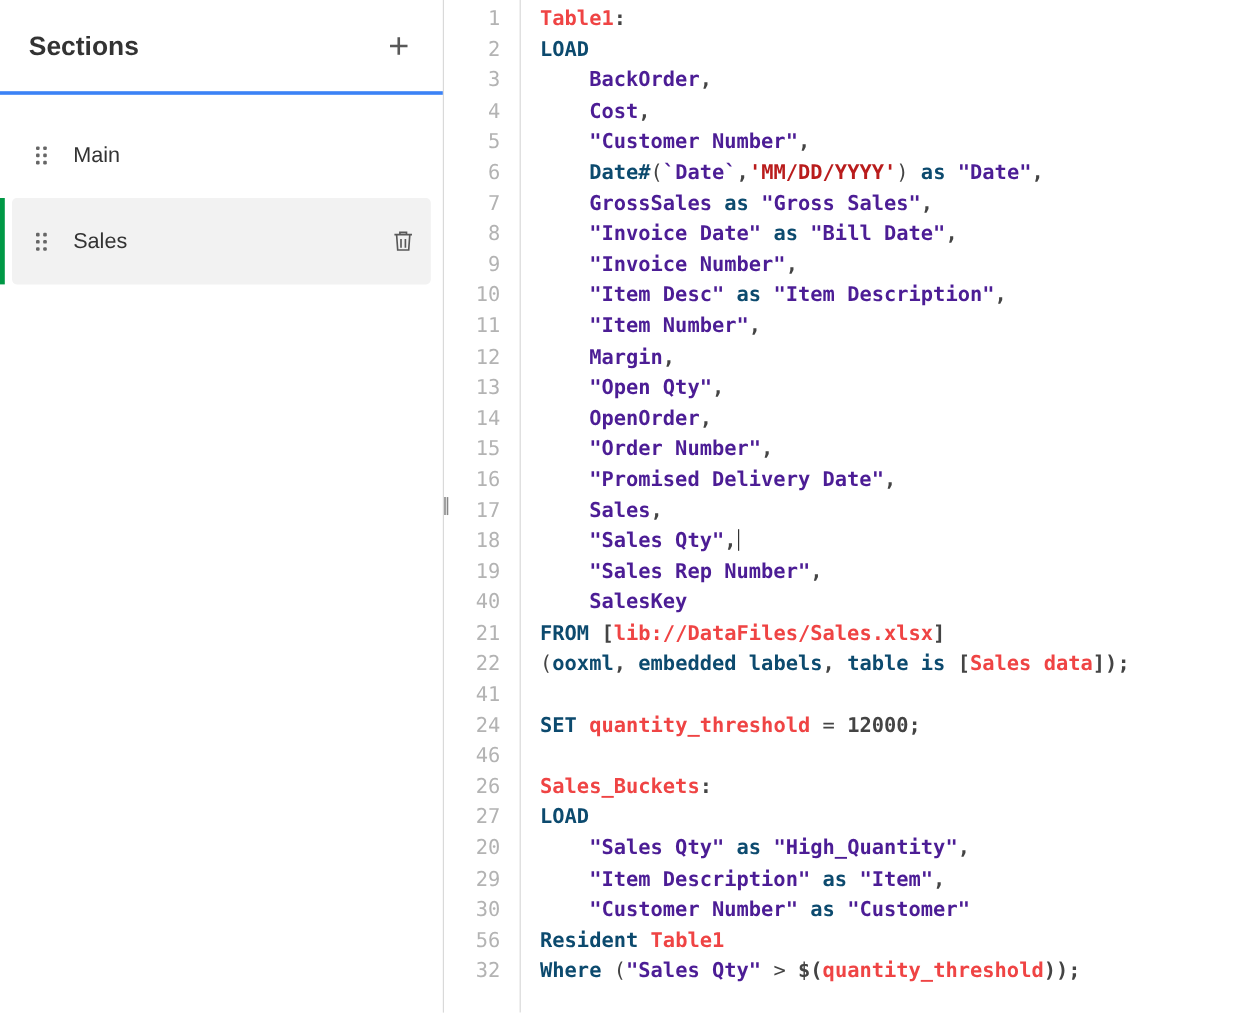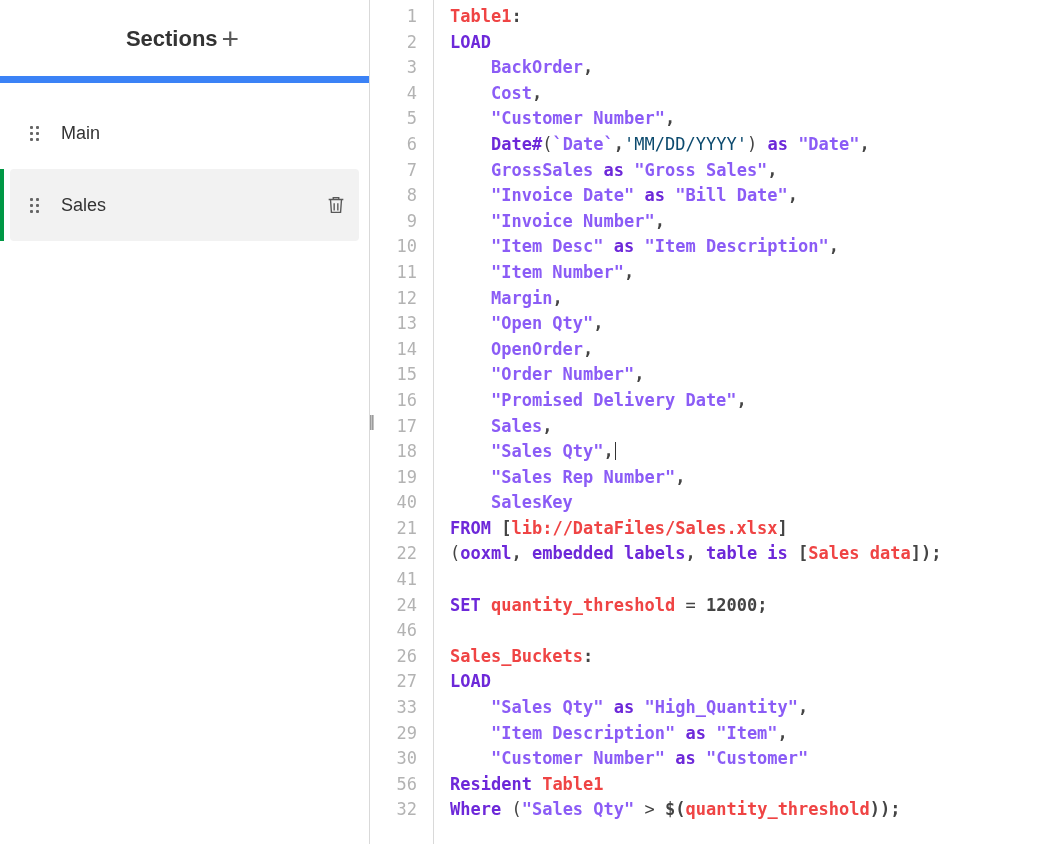--- a/index.html
+++ b/index.html
@@ -19,23 +19,23 @@
   .sidebar {
     width: 370px;
     flex: 0 0 370px;
     border-right: 1px solid #d9d9d9;
     position: relative;
     background: #fff;
   }
   .sidebar-header {
     display: flex;
     align-items: center;
-    justify-content: center;
+    justify-content: space-between;
     padding: 24px 24px 22px 24px;
-    border-bottom: 7px solid #3b82f6;
+    border-bottom: 3px solid #3b82f6;
   }
   .sidebar-title {
     font-size: 22px;
     font-weight: 600;
     color: #333;
   }
   .add-btn {
     font-size: 30px;
     line-height: 1;
     color: #595959;
@@ -127,23 +127,23 @@
     flex: 1;
     padding: 4px 0 4px 16px;
     white-space: pre;
     position: relative;
     overflow: hidden;
   }
   .line { height: 25.6px; }
 
   
   .tbl  { color: #ef4444; font-weight: 600; }   
-  .kw   { color: #6d28d9; font-weight: 600; }   
-  .fld  { color: #8b5cf6; font-weight: 600; }   
-  .str  { color: #0c4a6e; font-weight: 400; }   
+  .kw   { color: #0c4a6e; font-weight: 600; }   
+  .fld  { color: #4c1d95; font-weight: 600; }   
+  .str  { color: #b91c1c; font-weight: 700; }   
   .sym  { color: #444; font-weight: 600; }
   .par  { color: #444; }
   .op   { color: #444; }
 
   .cursor-bar {
     display: inline-block;
     width: 1px; height: 18px;
     background: #333;
     vertical-align: -3px;
     margin-left: 1px;
@@ -213,21 +213,21 @@
         <div>18</div>
         <div>19</div>
         <div>40</div>
         <div>21</div>
         <div>22</div>
         <div>41</div>
         <div>24</div>
         <div>46</div>
         <div>26</div>
         <div>27</div>
-        <div>33</div>
+        <div>20</div>
         <div>29</div>
         <div>30</div>
         <div>56</div>
         <div>32</div>
       </div>
     <div class="code" id="code"><div class="line"><span class="tbl">Table1</span><span class="sym">:</span></div><div class="line"><span class="kw">LOAD</span></div><div class="line"><span>    </span><span class="fld">BackOrder</span><span class="sym">,</span></div><div class="line"><span>    </span><span class="fld">Cost</span><span class="sym">,</span></div><div class="line"><span>    </span><span class="fld">"Customer Number"</span><span class="sym">,</span></div><div class="line"><span>    </span><span class="kw">Date#</span><span class="par">(</span><span class="fld">`Date`</span><span class="sym">,</span><span class="str">'MM/DD/YYYY'</span><span class="par">)</span><span> </span><span class="kw">as</span><span> </span><span class="fld">"Date"</span><span class="sym">,</span></div><div class="line"><span>    </span><span class="fld">GrossSales</span><span> </span><span class="kw">as</span><span> </span><span class="fld">"Gross Sales"</span><span class="sym">,</span></div><div class="line"><span>    </span><span class="fld">"Invoice Date"</span><span> </span><span class="kw">as</span><span> </span><span class="fld">"Bill Date"</span><span class="sym">,</span></div><div class="line"><span>    </span><span class="fld">"Invoice Number"</span><span class="sym">,</span></div><div class="line"><span>    </span><span class="fld">"Item Desc"</span><span> </span><span class="kw">as</span><span> </span><span class="fld">"Item Description"</span><span class="sym">,</span></div><div class="line"><span>    </span><span class="fld">"Item Number"</span><span class="sym">,</span></div><div class="line"><span>    </span><span class="fld">Margin</span><span class="sym">,</span></div><div class="line"><span>    </span><span class="fld">"Open Qty"</span><span class="sym">,</span></div><div class="line"><span>    </span><span class="fld">OpenOrder</span><span class="sym">,</span></div><div class="line"><span>    </span><span class="fld">"Order Number"</span><span class="sym">,</span></div><div class="line"><span>    </span><span class="fld">"Promised Delivery Date"</span><span class="sym">,</span></div><div class="line"><span>    </span><span class="fld">Sales</span><span class="sym">,</span></div><div class="line"><span>    </span><span class="fld">"Sales Qty"</span><span class="sym">,</span><span class="cursor-bar"></span></div><div class="line"><span>    </span><span class="fld">"Sales Rep Number"</span><span class="sym">,</span></div><div class="line"><span>    </span><span class="fld">SalesKey</span></div><div class="line"><span class="kw">FROM</span><span> </span><span class="sym">[</span><span class="tbl">lib://DataFiles/Sales.xlsx</span><span class="sym">]</span></div><div class="line"><span class="par">(</span><span class="kw">ooxml</span><span class="sym">, </span><span class="kw">embedded labels</span><span class="sym">, </span><span class="kw">table is</span><span> </span><span class="sym">[</span><span class="tbl">Sales data</span><span class="sym">]);</span></div><div class="line"><span></span></div><div class="line"><span class="kw">SET</span><span> </span><span class="tbl">quantity_threshold</span><span> </span><span class="op">=</span><span> </span><span class="sym">12000;</span></div><div class="line"><span></span></div><div class="line"><span class="tbl">Sales_Buckets</span><span class="sym">:</span></div><div class="line"><span class="kw">LOAD</span></div><div class="line"><span>    </span><span class="fld">"Sales Qty"</span><span> </span><span class="kw">as</span><span> </span><span class="fld">"High_Quantity"</span><span class="sym">,</span></div><div class="line"><span>    </span><span class="fld">"Item Description"</span><span> </span><span class="kw">as</span><span> </span><span class="fld">"Item"</span><span class="sym">,</span></div><div class="line"><span>    </span><span class="fld">"Customer Number"</span><span> </span><span class="kw">as</span><span> </span><span class="fld">"Customer"</span></div><div class="line"><span class="kw">Resident</span><span> </span><span class="tbl">Table1</span></div><div class="line"><span class="kw">Where</span><span> </span><span class="par">(</span><span class="fld">"Sales Qty"</span><span> </span><span class="op">&gt;</span><span> </span><span class="sym">$(</span><span class="tbl">quantity_threshold</span><span class="sym">));</span></div></div>
   </div>
 
 </div>
 

